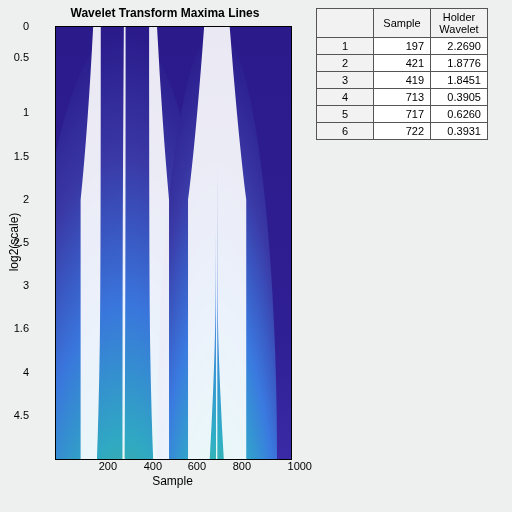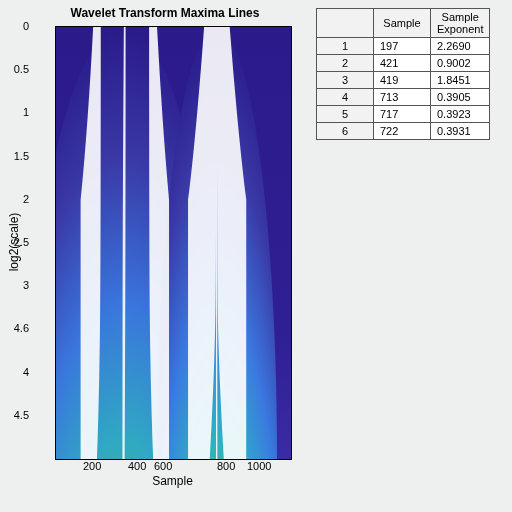--- a/index.html
+++ b/index.html
@@ -5,23 +5,23 @@
   html,body{margin:0;padding:0;width:512px;height:512px;background:#eef0f0;font-family:Helvetica,Arial,sans-serif;font-size:11px;color:#000;}
   .figure{position:relative;width:461px;height:512px;padding-left:27px;}
   .plot-title{position:absolute;left:30px;top:6px;width:270px;text-align:center;font-weight:bold;font-size:12px;}
   .axes{position:absolute;left:55px;top:26px;width:235px;height:432px;background:#fff;border:1px solid #000;overflow:hidden;}
   .heat{position:absolute;left:0;top:0;right:0;bottom:0;}
   .maxima{position:absolute;left:0;top:0;}
   .ylab{position:absolute;left:6px;top:26px;width:16px;height:432px;display:flex;align-items:center;justify-content:center;}
   .ylab span{transform:rotate(-90deg);white-space:nowrap;font-size:12px;}
   .xlab{position:absolute;left:55px;top:474px;width:235px;text-align:center;font-size:12px;}
   .ytick{position:absolute;right:459px;width:30px;text-align:right;font-size:11px;transform:translateY(-50%);}
-  .xtick{position:absolute;top:460px;width:34px;text-align:left;font-size:11px;transform:translateX(-50%);}
+  .xtick{position:absolute;top:460px;width:34px;text-align:right;font-size:11px;transform:translateX(-50%);}
   .tbl{position:absolute;left:316px;top:8px;border-collapse:collapse;background:#fff;font-size:11px;}
-  .tbl th,.tbl td{border:1px solid #555;padding:2px 6px;min-width:44px;text-align:left;}
+  .tbl th,.tbl td{border:1px solid #555;padding:2px 6px;min-width:44px;text-align:right;}
   .tbl th{background:#f2f2f2;font-weight:normal;text-align:center;}
   .tbl th.rh{width:20px;}
   .tbl td.rh{text-align:center;background:#f2f2f2;}
 </style>
 </head>
 <body>
 
 <div class="figure">
 
   <div class="plot-title">Wavelet Transform Maxima Lines</div>
@@ -67,67 +67,67 @@
       </g>
     </svg>
   </div>
 
   <div class="ylab">
       <span>log2(scale)</span>
     </div>
   <div class="xlab">Sample</div>
 
   <div class="ytick" style="top:26px">0</div>
-  <div class="ytick" style="top:69px">0.5</div>
+  <div class="ytick" style="top:57px">0.5</div>
   <div class="ytick" style="top:112px">1</div>
   <div class="ytick" style="top:156px">1.5</div>
   <div class="ytick" style="top:199px">2</div>
   <div class="ytick" style="top:242px">2.5</div>
   <div class="ytick" style="top:285px">3</div>
-  <div class="ytick" style="top:328px">4.6</div>
+  <div class="ytick" style="top:328px">1.6</div>
   <div class="ytick" style="top:372px">4</div>
   <div class="ytick" style="top:415px">4.5</div>
 
   <div class="xtick" style="left:100px">200</div>
   <div class="xtick" style="left:145px">400</div>
-  <div class="xtick" style="left:171px">600</div>
+  <div class="xtick" style="left:189px">600</div>
   <div class="xtick" style="left:234px">800</div>
-  <div class="xtick" style="left:264px">1000</div>
+  <div class="xtick" style="left:295px">1000</div>
 
   <table class="tbl">
     <tbody>
         <tr>
       <th class="rh"></th>
       <th>Sample</th>
-      <th>Sample Exponent</th>
+      <th>Holder Wavelet</th>
     </tr>
     <tr>
       <td class="rh">1</td>
       <td>197</td>
       <td>2.2690</td>
     </tr>
     <tr>
       <td class="rh">2</td>
       <td>421</td>
-      <td>0.9002</td>
+      <td>1.8776</td>
     </tr>
     <tr>
       <td class="rh">3</td>
       <td>419</td>
       <td>1.8451</td>
     </tr>
     <tr>
       <td class="rh">4</td>
       <td>713</td>
       <td>0.3905</td>
     </tr>
     <tr>
       <td class="rh">5</td>
       <td>717</td>
-      <td>0.3923</td>
+      <td>0.6260</td>
     </tr>
     <tr>
       <td class="rh">6</td>
       <td>722</td>
       <td>0.3931</td>
     </tr>
   </tbody>
     </table>
 
 </div>

